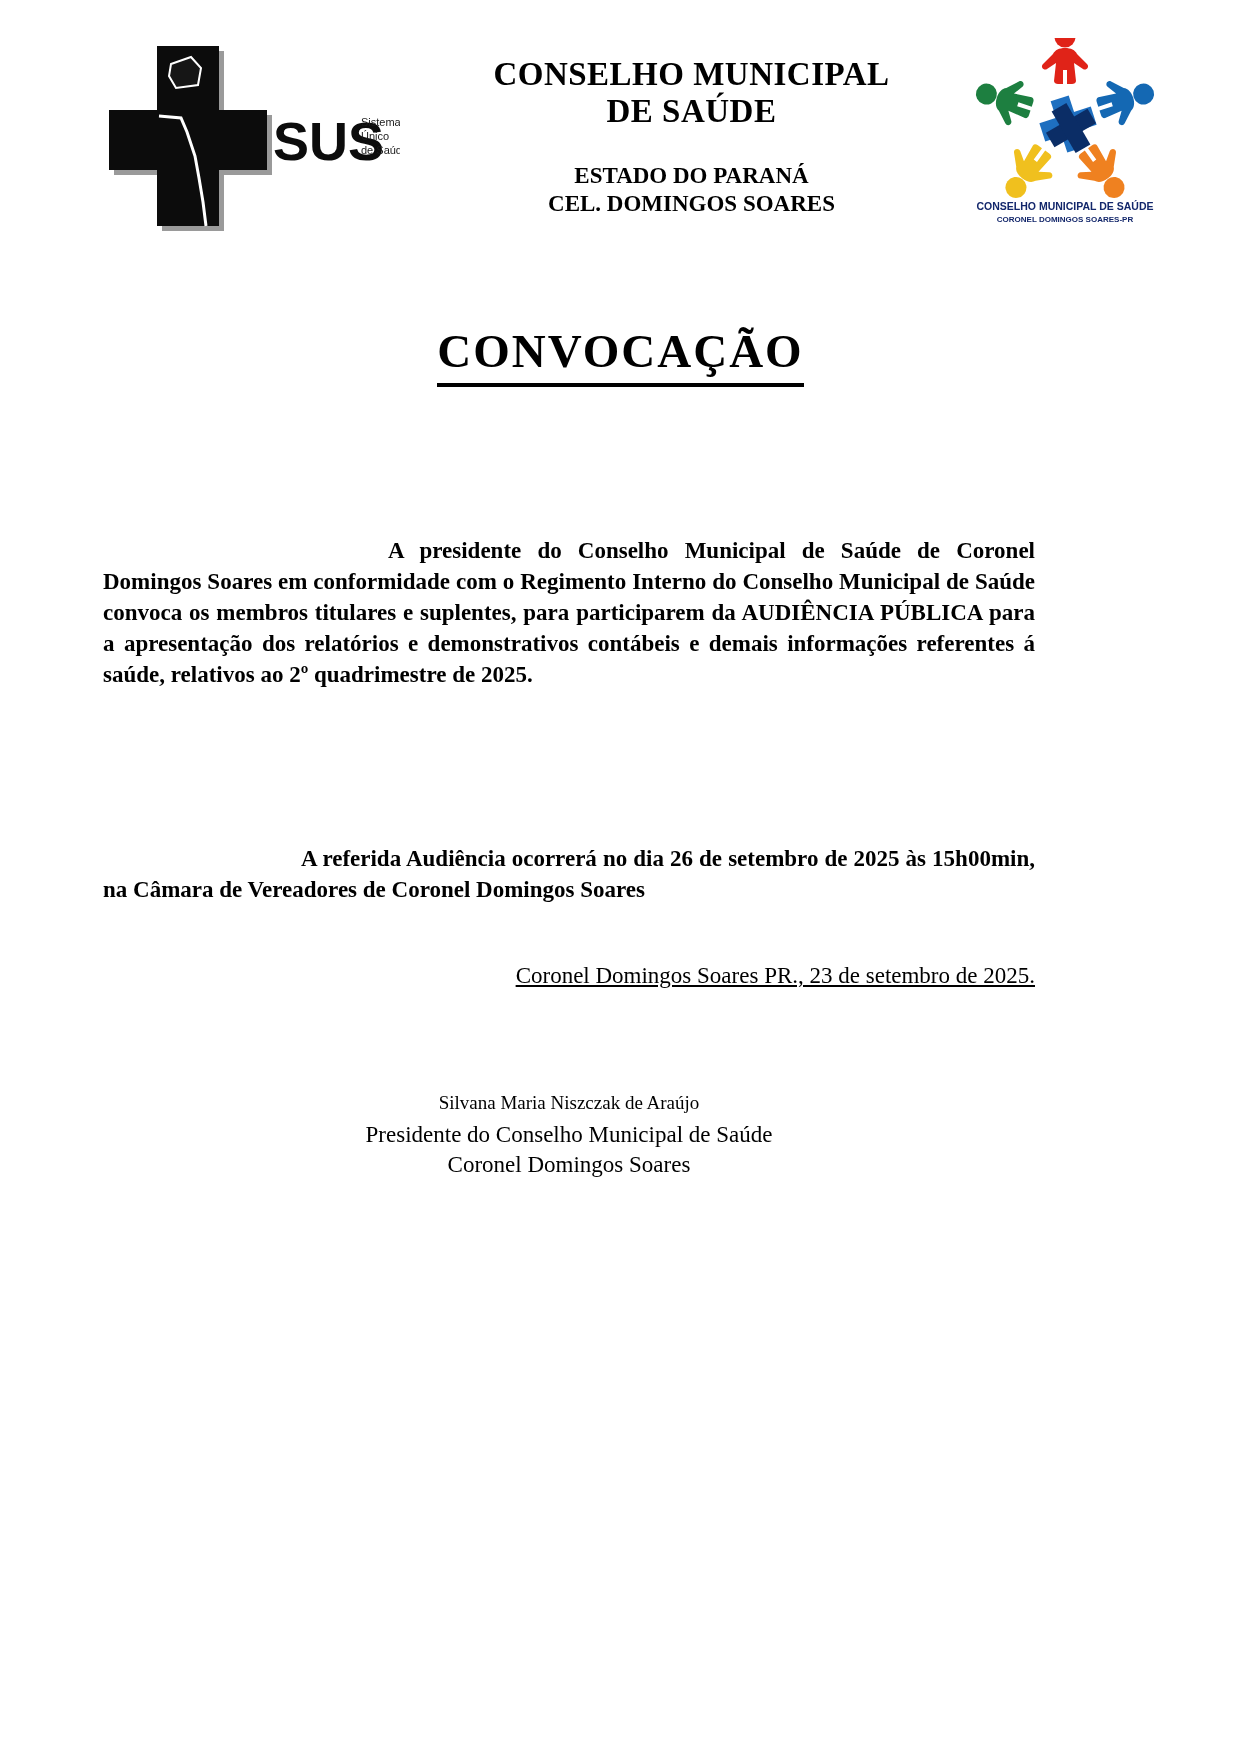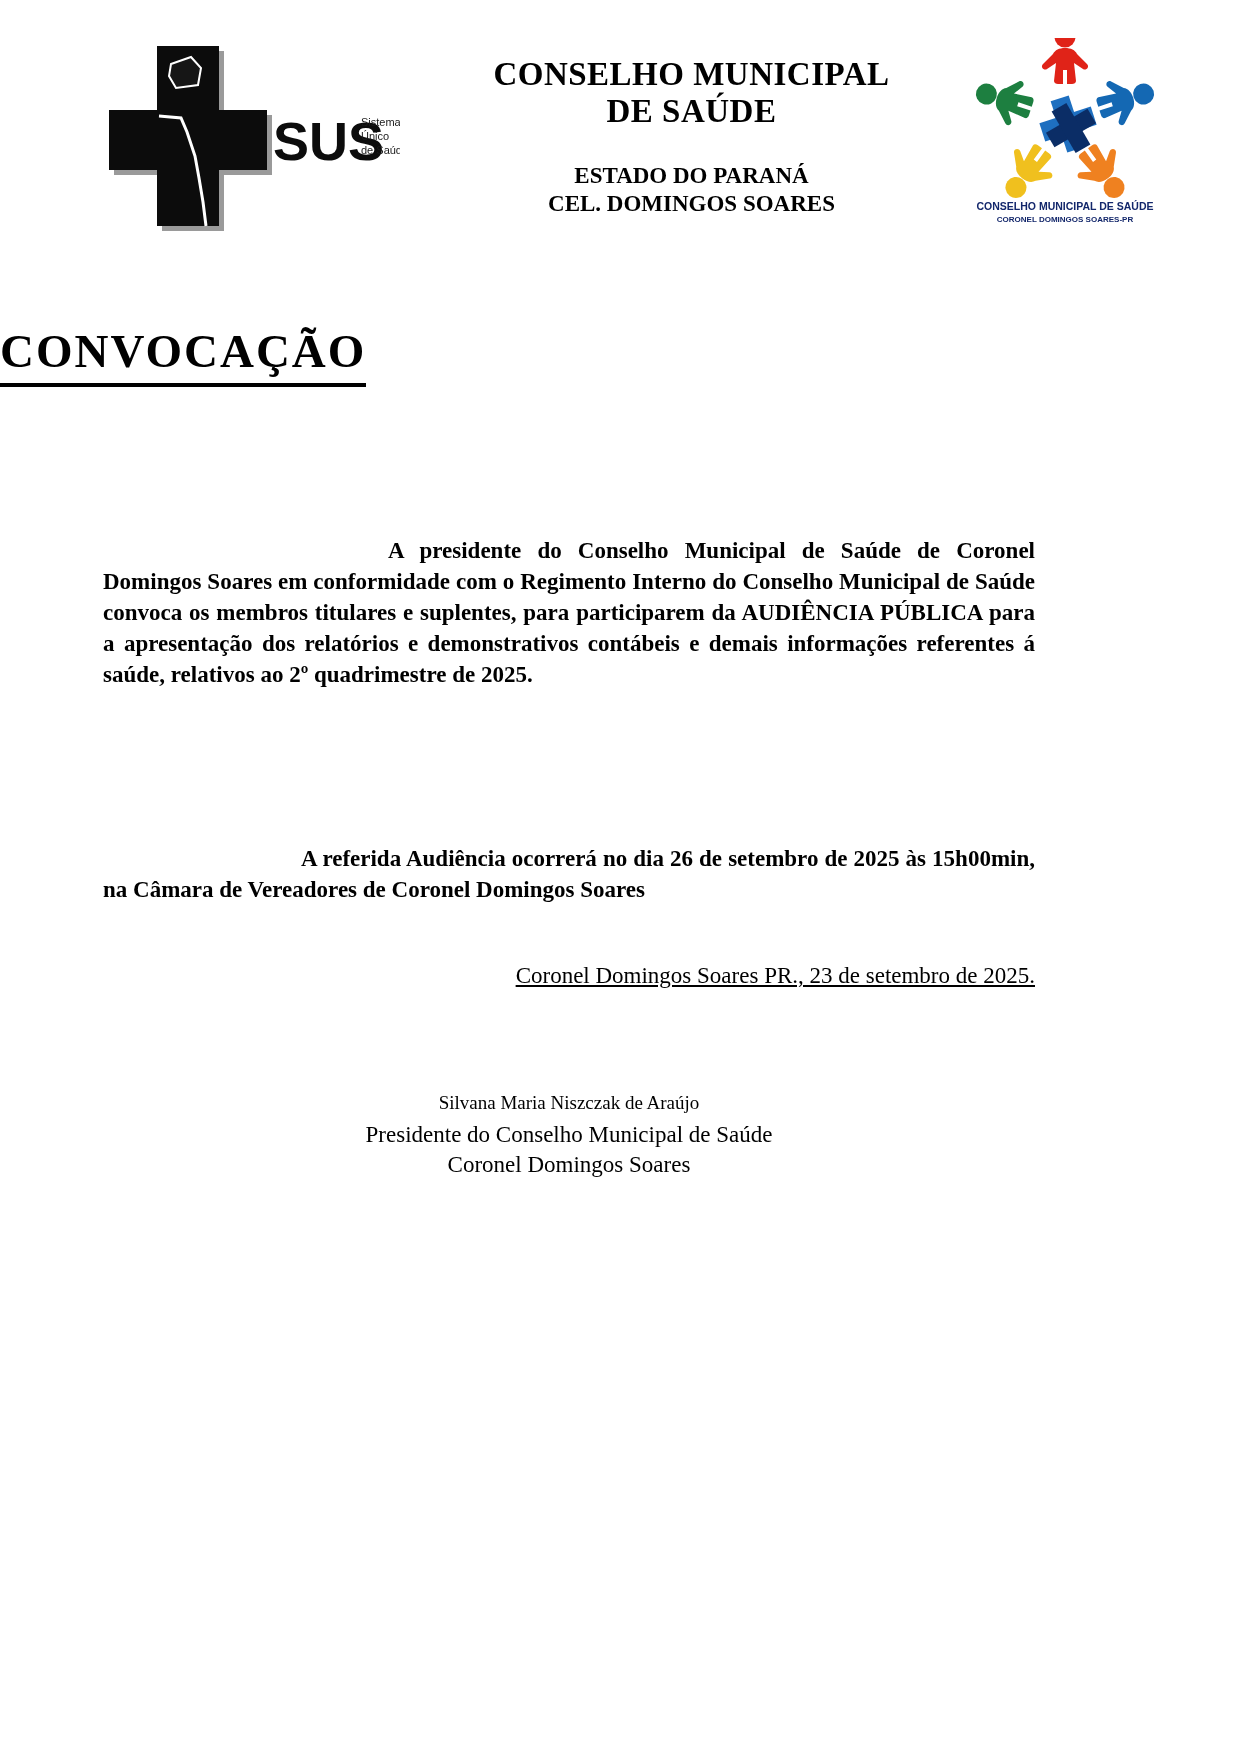--- a/index.html
+++ b/index.html
@@ -9,21 +9,21 @@
     font-family:"Liberation Serif", serif;
   }
   
   .header{display:flex;align-items:flex-start;padding:38px 78px 0 95px;}
   .sus-logo{width:315px;flex:0 0 auto;}
   .center-titles{flex:1;text-align:center;padding-top:18px;}
   .org-title{font-size:33px;font-weight:bold;line-height:37px;letter-spacing:.5px;}
   .org-sub{font-size:23px;font-weight:bold;line-height:28px;margin-top:32px;}
   .council-logo{width:190px;flex:0 0 auto;text-align:left;}
   
-  .doc-title-wrap{margin-top:82px;}
+  .doc-title-wrap{text-align:center;margin-top:82px;}
   .doc-title{
     display:inline-block;font-size:47px;font-weight:bold;letter-spacing:2px;
     border-bottom:4px solid #000;padding-bottom:5px;
   }
   
   .para{
     margin-left:103px;margin-right:206px;font-size:23px;line-height:31px;
     text-align:justify;
     font-weight:bold;
   }

